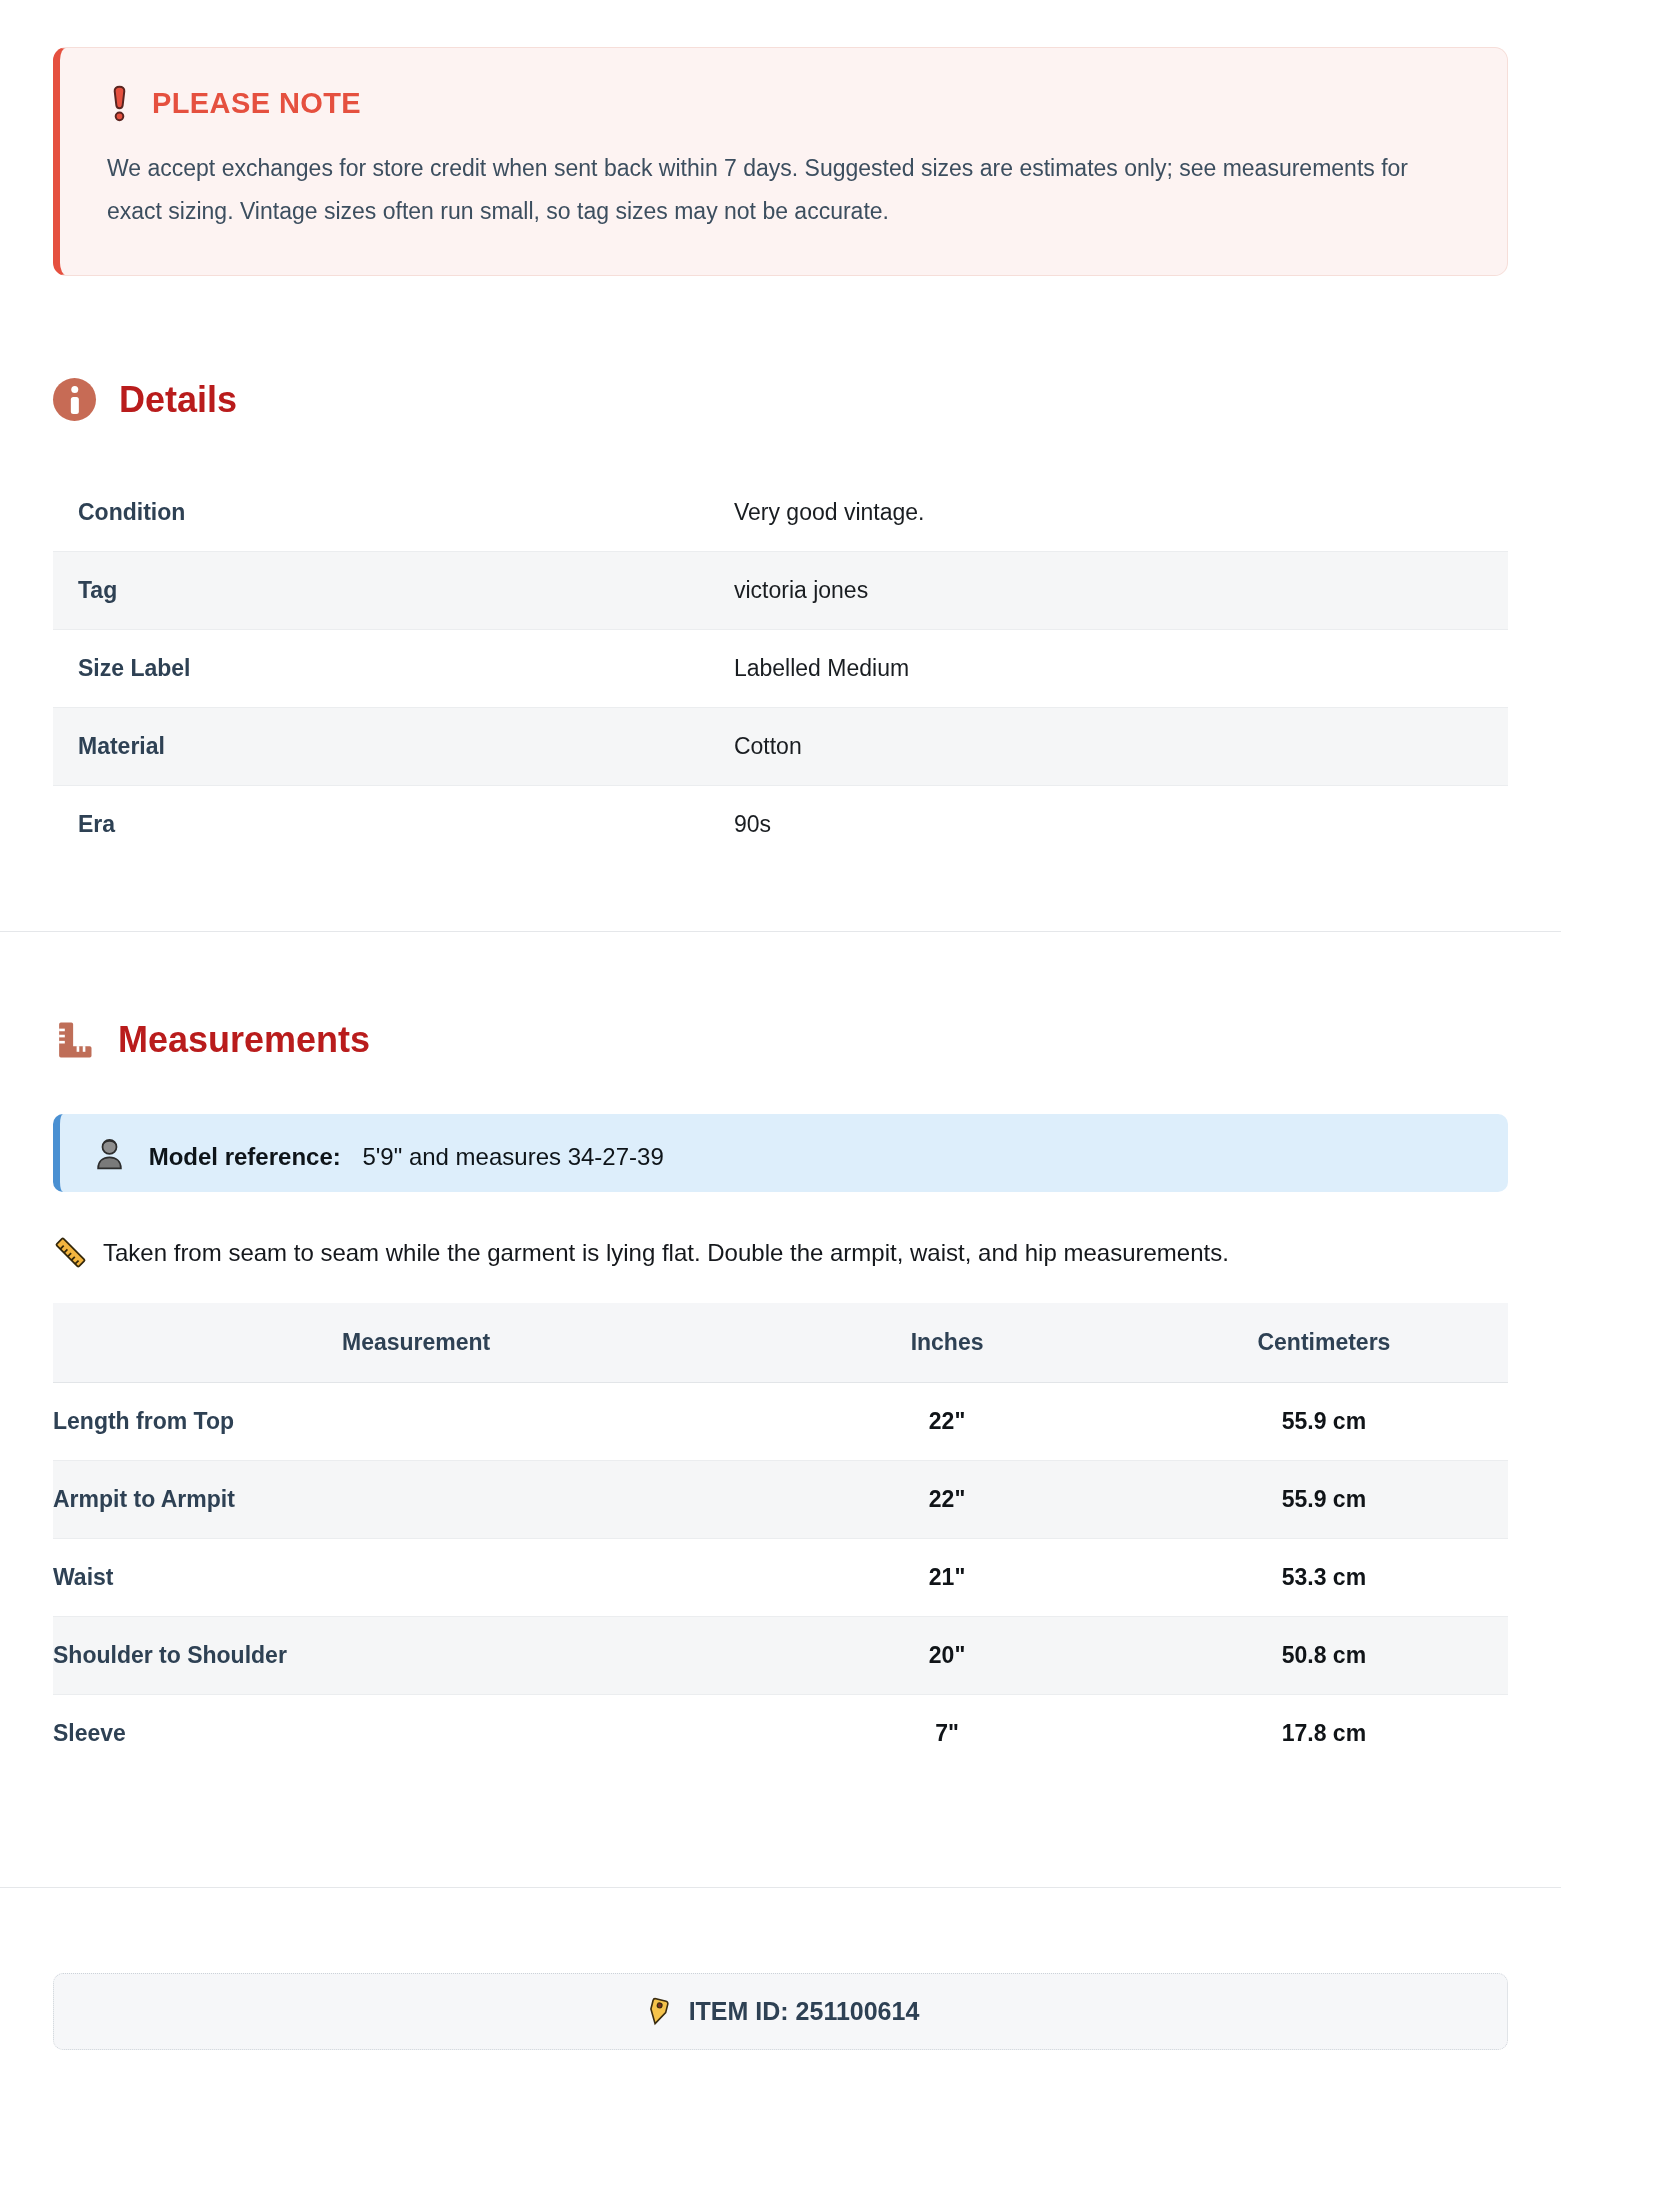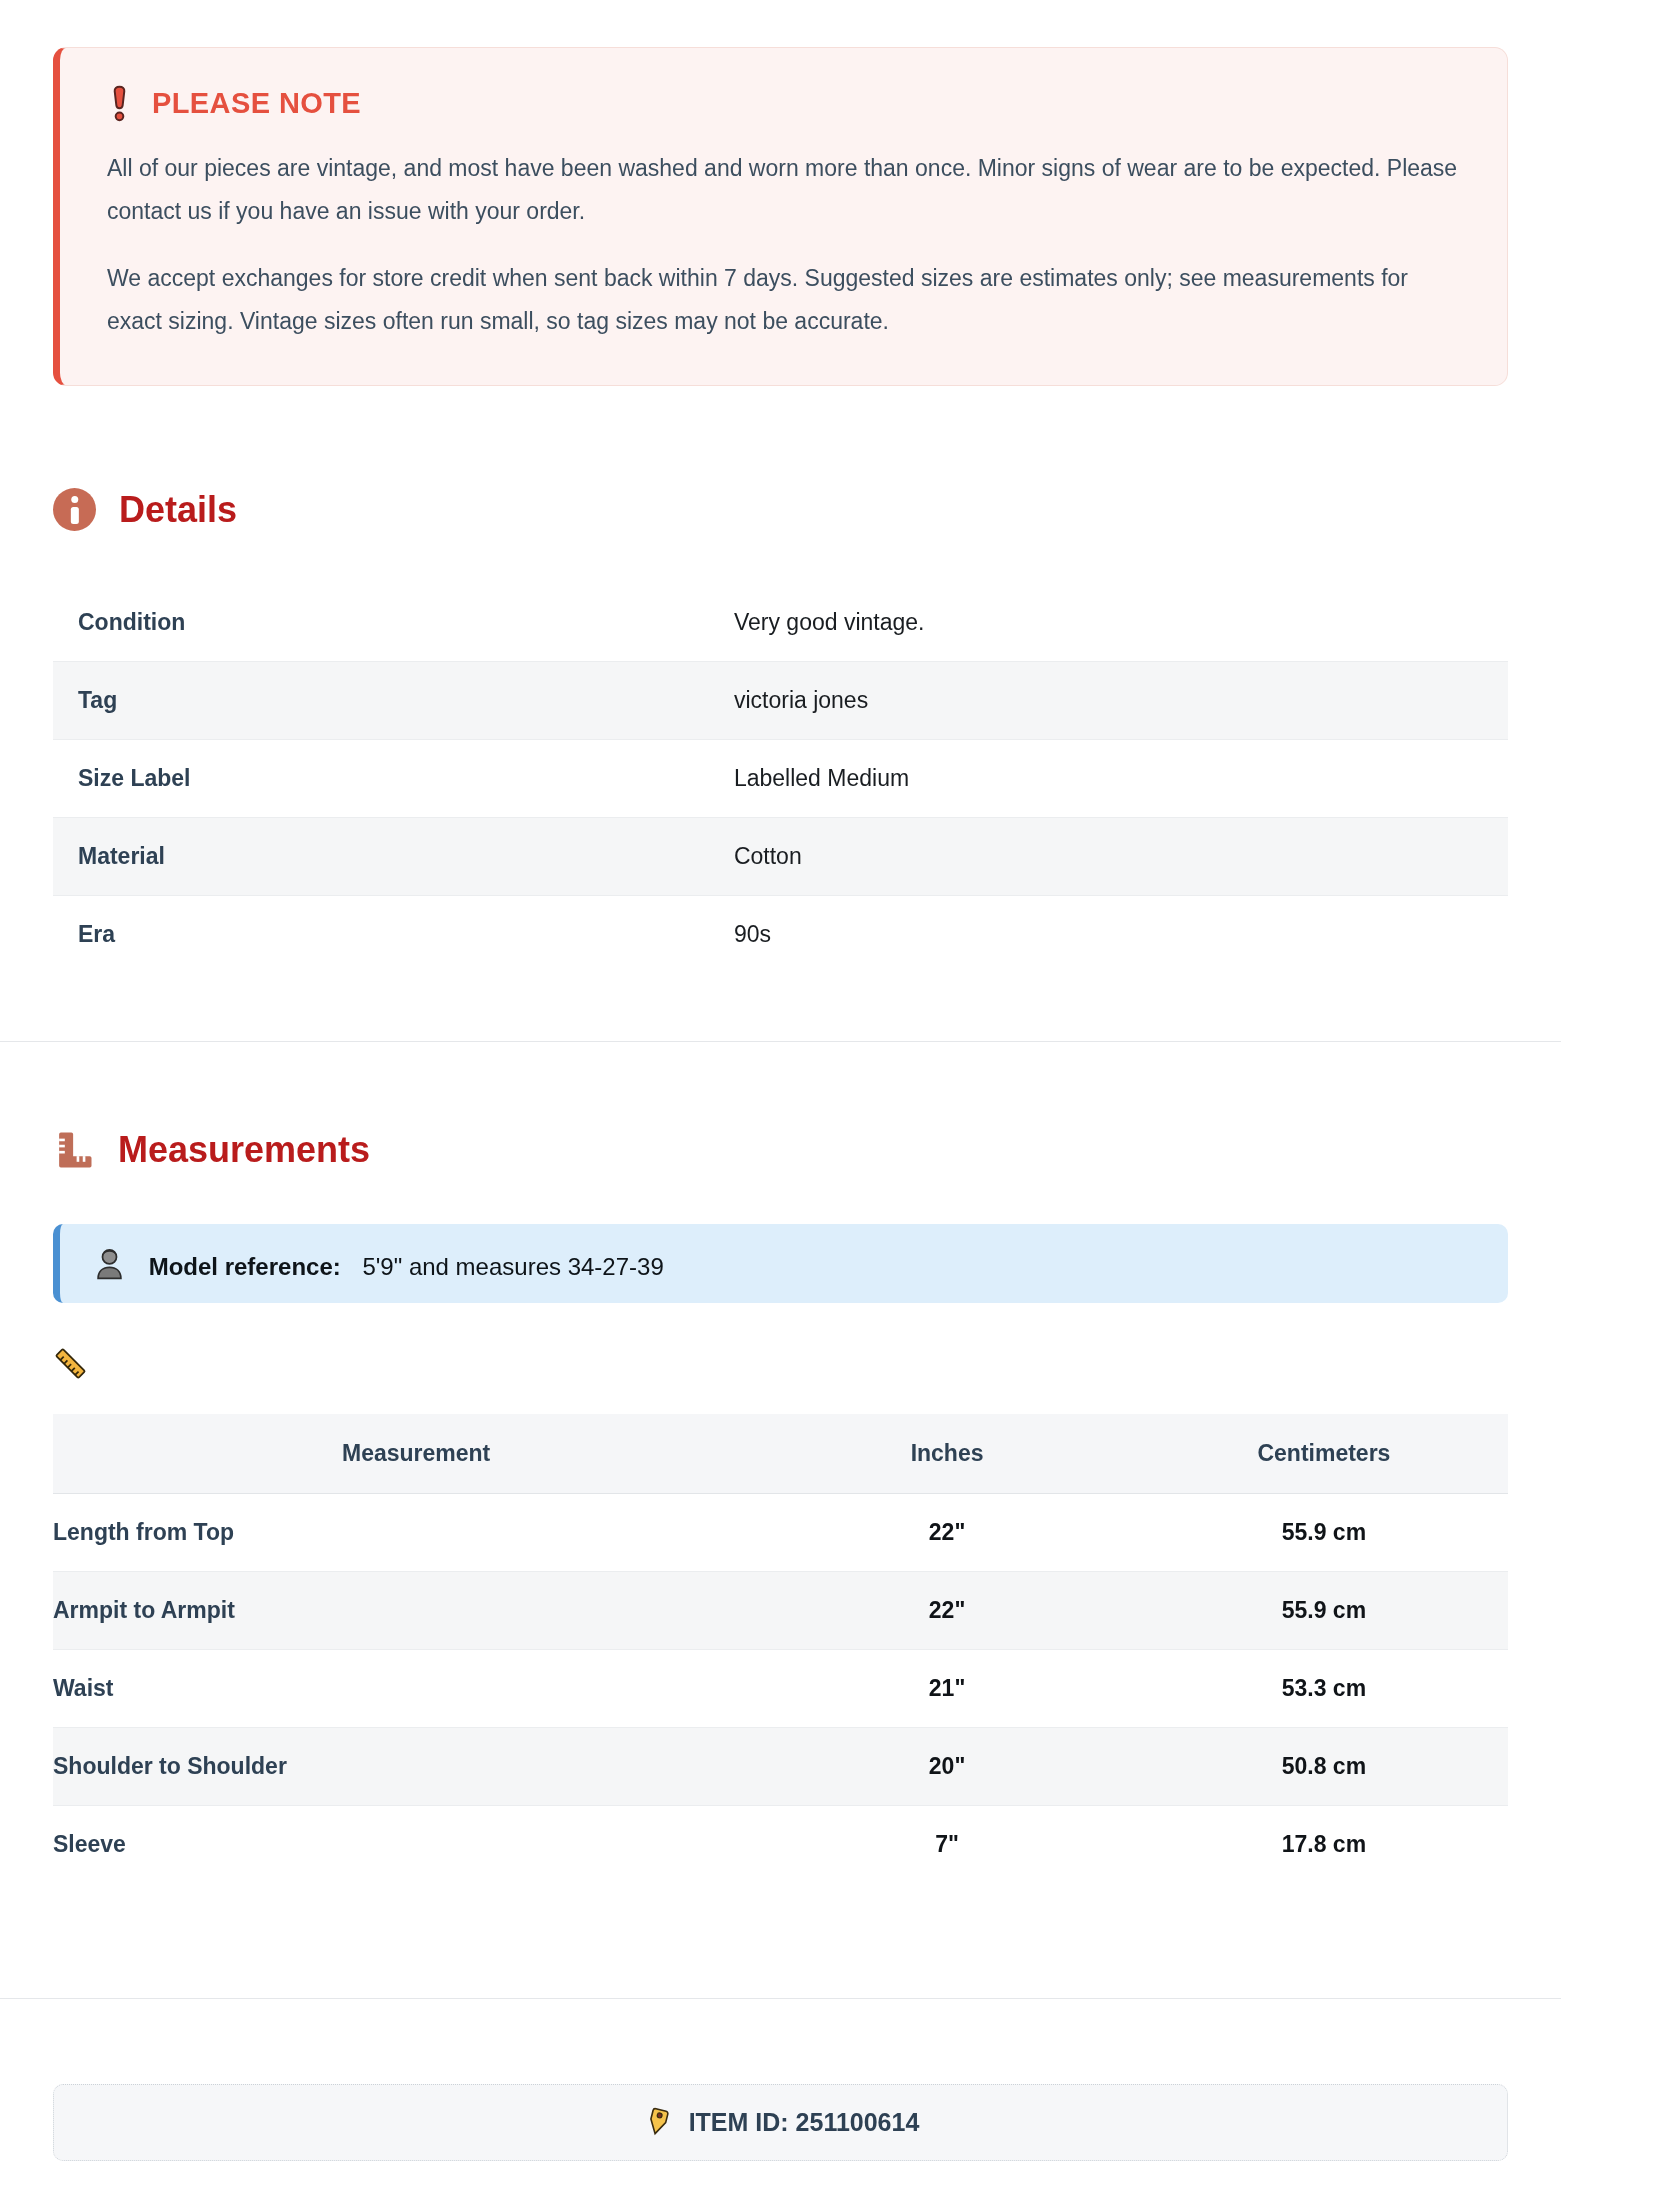--- a/index.html
+++ b/index.html
@@ -147,21 +147,20 @@
   <section class="alert">
     <div class="alert-head">
       <span class="icon">
         <svg width="25" height="37" viewBox="0 0 20 30">
           <path d="M10 1.5 c2.6 0 4.1 1.3 3.9 3.4 l-1.35 11.6 c-.17 1.45-1.1 2.3-2.55 2.3 s-2.38-.85-2.55-2.3 L6.1 4.9 C5.9 2.8 7.4 1.5 10 1.5 Z" fill="#e5503f" stroke="#5a2420" stroke-width="1.6"></path>
           <circle cx="10" cy="25.4" r="3.1" fill="#e5503f" stroke="#5a2420" stroke-width="1.6"></circle>
         </svg>
       </span>
       <h2 class="alert-title">PLEASE NOTE</h2>
     </div>
-    <p>All of our pieces are vintage, and most have been washed and worn more than once. Minor signs of wear are to be expected. Please contact us if you have an issue with your order.</p>
     <p>We accept exchanges for store credit when sent back within 7 days. Suggested sizes are estimates only; see measurements for exact sizing. Vintage sizes often run small, so tag sizes may not be accurate.</p>
   </section>
 
   <section class="details-section">
     <div class="section-heading">
       <span class="icon icon-info"></span>
       <span class="section-title">Details</span>
     </div>
 
     <table class="kv-table">
@@ -225,20 +224,21 @@
           <g transform="rotate(-45 20 20)">
             <rect x="14.5" y="2" width="11" height="36" rx="1.5" fill="#f3b53f" stroke="#33270b" stroke-width="2"></rect>
             <line x1="14.5" y1="9" x2="20" y2="9" stroke="#33270b" stroke-width="2"></line>
             <line x1="14.5" y1="15" x2="20" y2="15" stroke="#33270b" stroke-width="2"></line>
             <line x1="14.5" y1="21" x2="20" y2="21" stroke="#33270b" stroke-width="2"></line>
             <line x1="14.5" y1="27" x2="20" y2="27" stroke="#33270b" stroke-width="2"></line>
             <line x1="14.5" y1="33" x2="20" y2="33" stroke="#33270b" stroke-width="2"></line>
           </g>
         </svg>
       </span>
+      <span>Taken from seam to seam while the garment is lying flat. Double the armpit, waist, and hip measurements.</span>
     </p>
 
     <table class="meas-table">
       <thead>
         <tr>
           <th class="col-measure">Measurement</th>
           <th class="col-in">Inches</th>
           <th class="col-cm">Centimeters</th>
         </tr>
       </thead>

